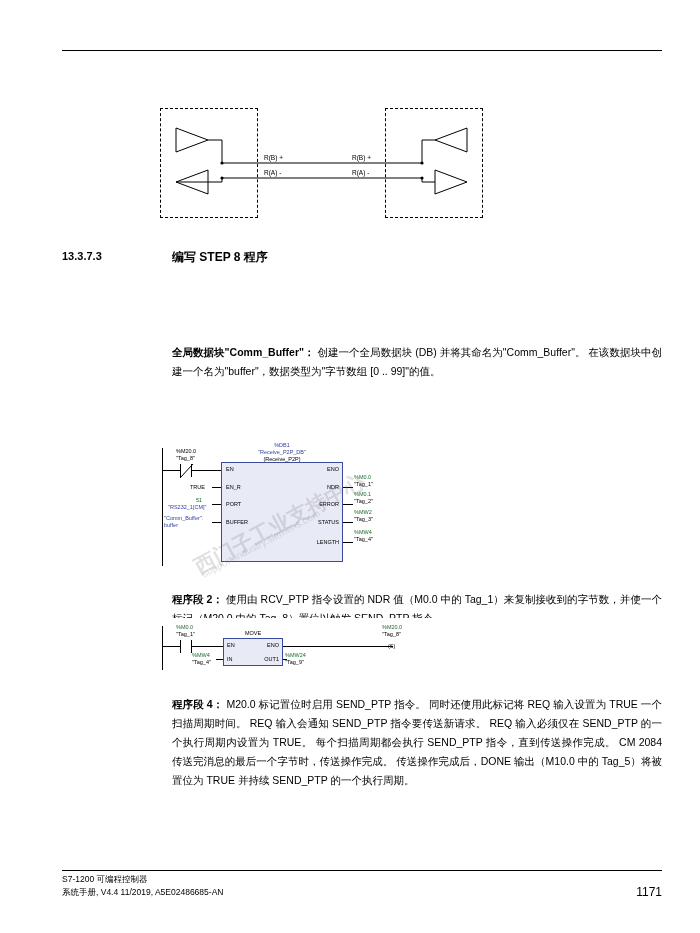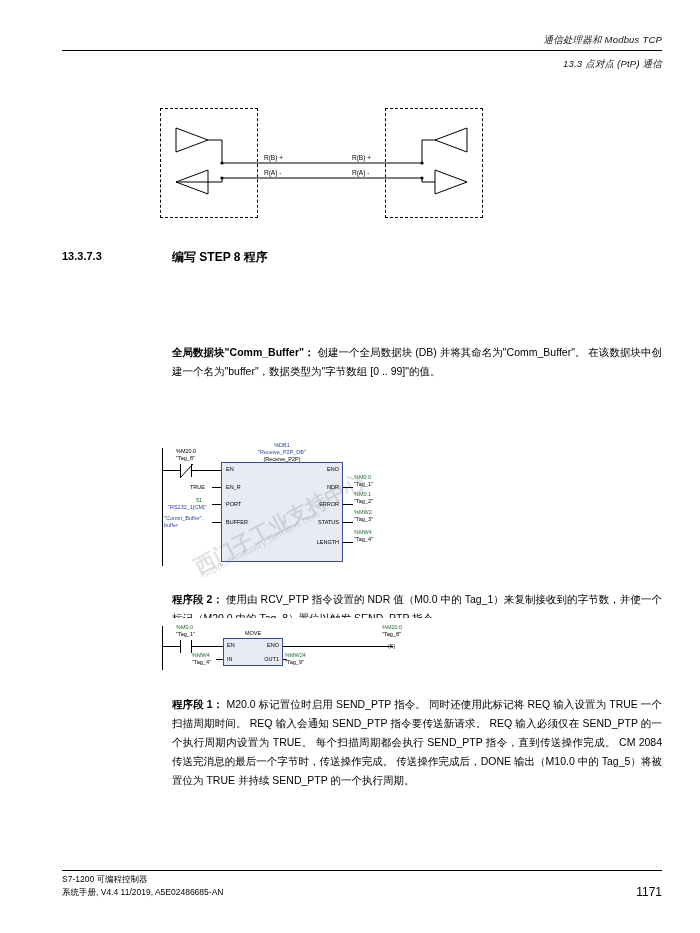--- a/index.html
+++ b/index.html
@@ -198,24 +198,20 @@
     bottom: 34px;
     font-size: 12px;
     color: #000;
   }
 </style>
 </head>
 <body>
 
 <div class="page">
 
-  <div class="header">
-    <div class="line1">通信处理器和 Modbus TCP</div>
-    <div class="line2">13.3 点对点 (PtP) 通信</div>
-  </div>
   <div class="header-rule"></div>
 
   <div class="fig-wiring">
     <div class="dashbox left"></div>
     <div class="dashbox right"></div>
 
     <svg width="350" height="110" style="position:absolute;left:0;top:0;">
 
       <polygon points="16,20 48,32 16,44" fill="#ffffff" stroke="#000" stroke-width="1"></polygon>
       <polygon points="48,62 16,74 48,86" fill="#ffffff" stroke="#000" stroke-width="1"></polygon>
@@ -343,21 +339,21 @@
     <div class="tiny" style="left:125px; top:41px;">"Tag_9"</div>
     <div class="rail" style="left:123px; top:41px; width:4px; height:1px;"></div>
 
     <div class="rail" style="left:123px; top:28px; width:110px; height:1px;"></div>
     <div class="tiny green" style="left:222px; top:6px;">%M20.0</div>
     <div class="tiny" style="left:222px; top:13px;">"Tag_8"</div>
     <div class="tiny" style="left:228px; top:25px;">(S)</div>
   </div>
 
   <div class="body-block b5">
-    <span class="bold">程序段 1：</span><span> M20.0 标记置位时启用 SEND_PTP 指令。 同时还使用此标记将 REQ 输入设置为 TRUE 一个扫描周期时间。 REQ 输入会通知 SEND_PTP 指令要传送新请求。 REQ 输入必须仅在 SEND_PTP 的一个执行周期内设置为 TRUE。 每个扫描周期都会执行 SEND_PTP 指令，直到传送操作完成。 CM 2084 传送完消息的最后一个字节时，传送操作完成。 传送操作完成后，DONE 输出（M10.0 中的 Tag_5）将被置位为 TRUE 并持续 SEND_PTP 的一个执行周期。</span>
+    <span class="bold">程序段 4：</span><span> M20.0 标记置位时启用 SEND_PTP 指令。 同时还使用此标记将 REQ 输入设置为 TRUE 一个扫描周期时间。 REQ 输入会通知 SEND_PTP 指令要传送新请求。 REQ 输入必须仅在 SEND_PTP 的一个执行周期内设置为 TRUE。 每个扫描周期都会执行 SEND_PTP 指令，直到传送操作完成。 CM 2084 传送完消息的最后一个字节时，传送操作完成。 传送操作完成后，DONE 输出（M10.0 中的 Tag_5）将被置位为 TRUE 并持续 SEND_PTP 的一个执行周期。</span>
   </div>
 
   <div class="footer-rule"></div>
   <div class="footer-left">
     <div>S7-1200 可编程控制器</div>
     <div>系统手册, V4.4 11/2019, A5E02486685-AN</div>
   </div>
   <div class="footer-right">1171</div>
 
 </div>

